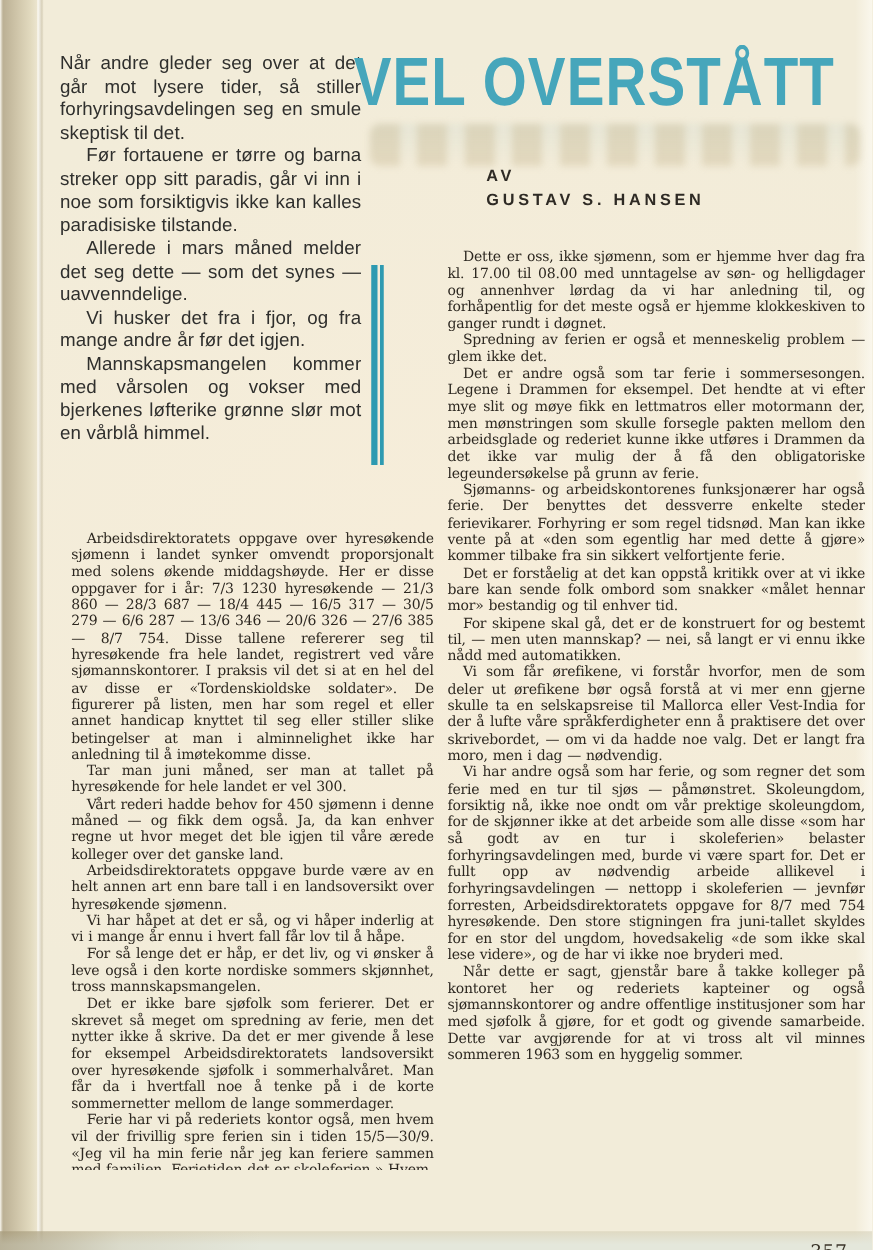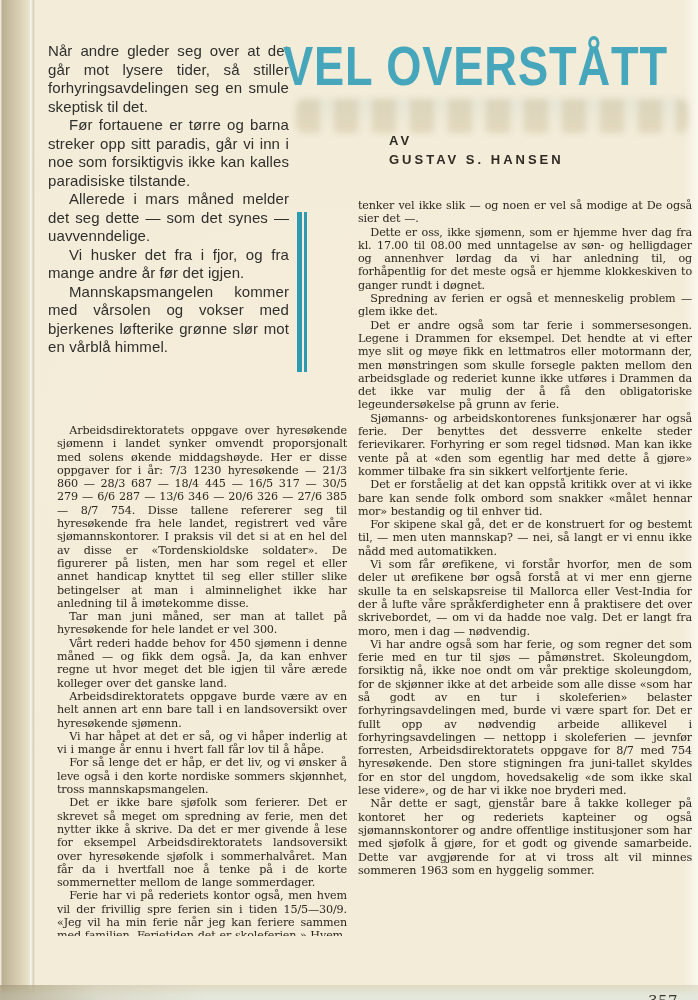--- a/index.html
+++ b/index.html
@@ -100,21 +100,20 @@
     <p>Tar man juni måned, ser man at tallet på hyresøkende for hele landet er vel 300.</p>
     <p>Vårt rederi hadde behov for 450 sjømenn i denne måned — og fikk dem også. Ja, da kan enhver regne ut hvor meget det ble igjen til våre ærede kolleger over det ganske land.</p>
     <p>Arbeidsdirektoratets oppgave burde være av en helt annen art enn bare tall i en landsoversikt over hyresøkende sjømenn.</p>
     <p>Vi har håpet at det er så, og vi håper inderlig at vi i mange år ennu i hvert fall får lov til å håpe.</p>
     <p>For så lenge det er håp, er det liv, og vi ønsker å leve også i den korte nordiske sommers skjønnhet, tross mannskapsmangelen.</p>
     <p>Det er ikke bare sjøfolk som ferierer. Det er skrevet så meget om spredning av ferie, men det nytter ikke å skrive. Da det er mer givende å lese for eksempel Arbeidsdirektoratets landsoversikt over hyresøkende sjøfolk i sommerhalvåret. Man får da i hvertfall noe å tenke på i de korte sommernetter mellom de lange sommerdager.</p>
     <p>Ferie har vi på rederiets kontor også, men hvem vil der frivillig spre ferien sin i tiden 15/5—30/9. «Jeg vil ha min ferie når jeg kan feriere sammen med familien. Ferietiden det er skoleferien.» Hvem</p>
   </div>
 
   <div class="col col-right">
-    <p class="noindent">tenker vel ikke slik — og noen er vel så modige at De også sier det —.</p>
     <p>Dette er oss, ikke sjømenn, som er hjemme hver dag fra kl. 17.00 til 08.00 med unntagelse av søn- og helligdager og annenhver lørdag da vi har anledning til, og forhåpentlig for det meste også er hjemme klokkeskiven to ganger rundt i døgnet.</p>
     <p>Spredning av ferien er også et menneskelig problem — glem ikke det.</p>
     <p>Det er andre også som tar ferie i sommersesongen. Legene i Drammen for eksempel. Det hendte at vi efter mye slit og møye fikk en lettmatros eller motormann der, men mønstringen som skulle forsegle pakten mellom den arbeidsglade og rederiet kunne ikke utføres i Drammen da det ikke var mulig der å få den obligatoriske legeundersøkelse på grunn av ferie.</p>
     <p>Sjømanns- og arbeidskontorenes funksjonærer har også ferie. Der benyttes det dessverre enkelte steder ferievikarer. Forhyring er som regel tidsnød. Man kan ikke vente på at «den som egentlig har med dette å gjøre» kommer tilbake fra sin sikkert velfortjente ferie.</p>
     <p>Det er forståelig at det kan oppstå kritikk over at vi ikke bare kan sende folk ombord som snakker «målet hennar mor» bestandig og til enhver tid.</p>
     <p>For skipene skal gå, det er de konstruert for og bestemt til, — men uten mannskap? — nei, så langt er vi ennu ikke nådd med automatikken.</p>
     <p>Vi som får ørefikene, vi forstår hvorfor, men de som deler ut ørefikene bør også forstå at vi mer enn gjerne skulle ta en selskapsreise til Mallorca eller Vest-India for der å lufte våre språkferdigheter enn å praktisere det over skrivebordet, — om vi da hadde noe valg. Det er langt fra moro, men i dag — nødvendig.</p>
     <p>Vi har andre også som har ferie, og som regner det som ferie med en tur til sjøs — påmønstret. Skoleungdom, forsiktig nå, ikke noe ondt om vår prektige skoleungdom, for de skjønner ikke at det arbeide som alle disse «som har så godt av en tur i skoleferien» belaster forhyringsavdelingen med, burde vi være spart for. Det er fullt opp av nødvendig arbeide allikevel i forhyringsavdelingen — nettopp i skoleferien — jevnfør forresten, Arbeidsdirektoratets oppgave for 8/7 med 754 hyresøkende. Den store stigningen fra juni-tallet skyldes for en stor del ungdom, hovedsakelig «de som ikke skal lese videre», og de har vi ikke noe bryderi med.</p>
     <p>Når dette er sagt, gjenstår bare å takke kolleger på kontoret her og rederiets kapteiner og også sjømannskontorer og andre offentlige institusjoner som har med sjøfolk å gjøre, for et godt og givende samarbeide. Dette var avgjørende for at vi tross alt vil minnes sommeren 1963 som en hyggelig sommer.</p>
   </div>

